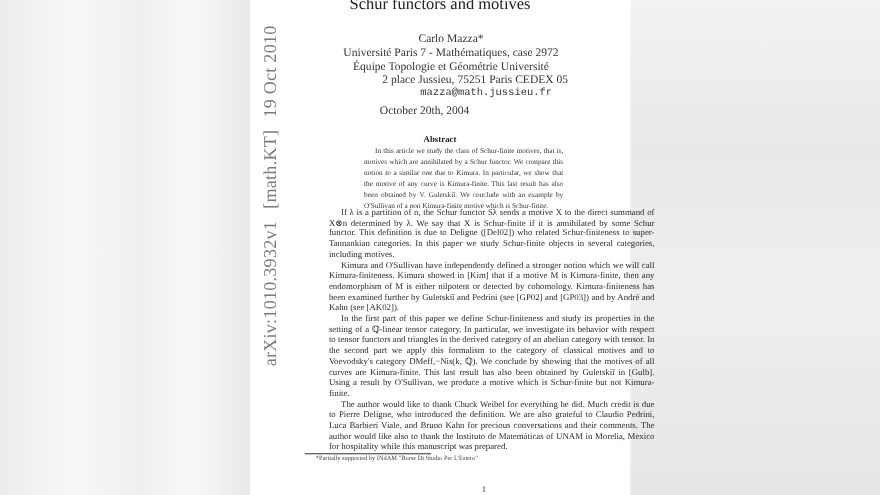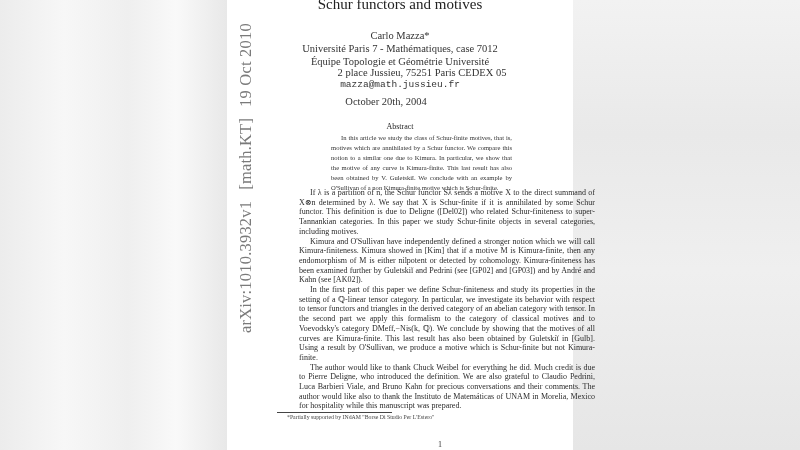--- a/index.html
+++ b/index.html
@@ -15,24 +15,24 @@
   }
   .page {
     position:absolute; left:227px; top:0; width:346px; height:450px; background:#ffffff;
   }
   .arxiv-stamp {
     position:absolute; left:236px; top:333px; transform-origin:0 0; transform:rotate(-90deg);
     font-size:16.5px; color:#7a7a7a; white-space:nowrap; letter-spacing:0.2px;
   }
   .arxiv-stamp span { margin-right:11px; }
   .title { position:absolute; left:227px; width:346px; top:-4px; text-align:center; font-size:15px; color:#222; }
-  .meta { position:absolute; left:227px; width:346px; text-align:center; font-size:10.5px; line-height:13.6px; color:#333; }
+  .meta { position:absolute; left:237px; width:346px; text-align:center; font-size:10.5px; line-height:13.6px; color:#333; }
   .meta .mono { font-family:"Liberation Mono","DejaVu Sans Mono",monospace; font-size:9.5px; }
   .date { position:absolute; left:227px; width:318px; top:81px; text-align:center; font-size:10.5px; color:#333; }
-  .abstract-head { position:absolute; left:227px; width:346px; top:122px; text-align:center; font-size:8px; font-weight:normal; color:#222; }
+  .abstract-head { position:absolute; left:227px; width:346px; top:122px; text-align:center; font-size:8px; font-weight:bold; color:#222; }
   .abstract {
     position:absolute; left:331px; width:181px; top:133px; font-size:6.6px; line-height:9.9px; color:#333;
     text-align:justify;
   }
   .abstract p { margin:0; text-indent:10px; }
   .body {
     position:absolute; left:277px; width:296px; top:188px; font-size:8px; line-height:9.7px; color:#2a2a2a;
     text-align:justify;
     margin-left:22px;
   }
@@ -47,24 +47,24 @@
 <div class="bg-right"></div>
 <div class="page"></div>
 
 <div class="arxiv-stamp">
   <span>arXiv:1010.3932v1</span><span>[math.KT]</span><span>19 Oct 2010</span>
 </div>
 
 <div class="title">Schur functors and motives</div>
 
 <div class="meta" style="top:29px;">Carlo Mazza*</div>
-<div class="meta" style="top:42px;">Université Paris 7 - Mathématiques, case 7012</div>
+<div class="meta" style="top:42px;">Université Paris 7 - Mathématiques, case 2972</div>
 <div class="meta" style="top:55px;">Équipe Topologie et Géométrie Université</div>
 <div class="meta" style="top:66px;padding-left:22px;">2 place Jussieu, 75251 Paris CEDEX 05</div>
-<div class="meta" style="top:77px;"><span class="mono">mazza@math.jussieu.fr</span></div>
+<div class="meta" style="top:77px;margin-left:32px;"><span class="mono">mazza@math.jussieu.fr</span></div>
 <div class="date" style="top:96px;">October 20th, 2004</div>
 
 <div class="abstract-head">Abstract</div>
 <div class="abstract">
   <p>In this article we study the class of Schur-finite motives, that is, motives which are annihilated by a Schur functor. We compare this notion to a similar one due to Kimura. In particular, we show that the motive of any curve is Kimura-finite. This last result has also been obtained by V. Guletskiĭ. We conclude with an example by O'Sullivan of a non Kimura-finite motive which is Schur-finite.</p>
 </div>
 
 <div class="body">
   <p>If λ is a partition of n, the Schur functor Sλ sends a motive X to the direct summand of X⊗n determined by λ. We say that X is Schur-finite if it is annihilated by some Schur functor. This definition is due to Deligne ([Del02]) who related Schur-finiteness to super-Tannankian categories. In this paper we study Schur-finite objects in several categories, including motives.</p>
   <p>Kimura and O'Sullivan have independently defined a stronger notion which we will call Kimura-finiteness. Kimura showed in [Kim] that if a motive M is Kimura-finite, then any endomorphism of M is either nilpotent or detected by cohomology. Kimura-finiteness has been examined further by Guletskiĭ and Pedrini (see [GP02] and [GP03]) and by André and Kahn (see [AK02]).</p>

